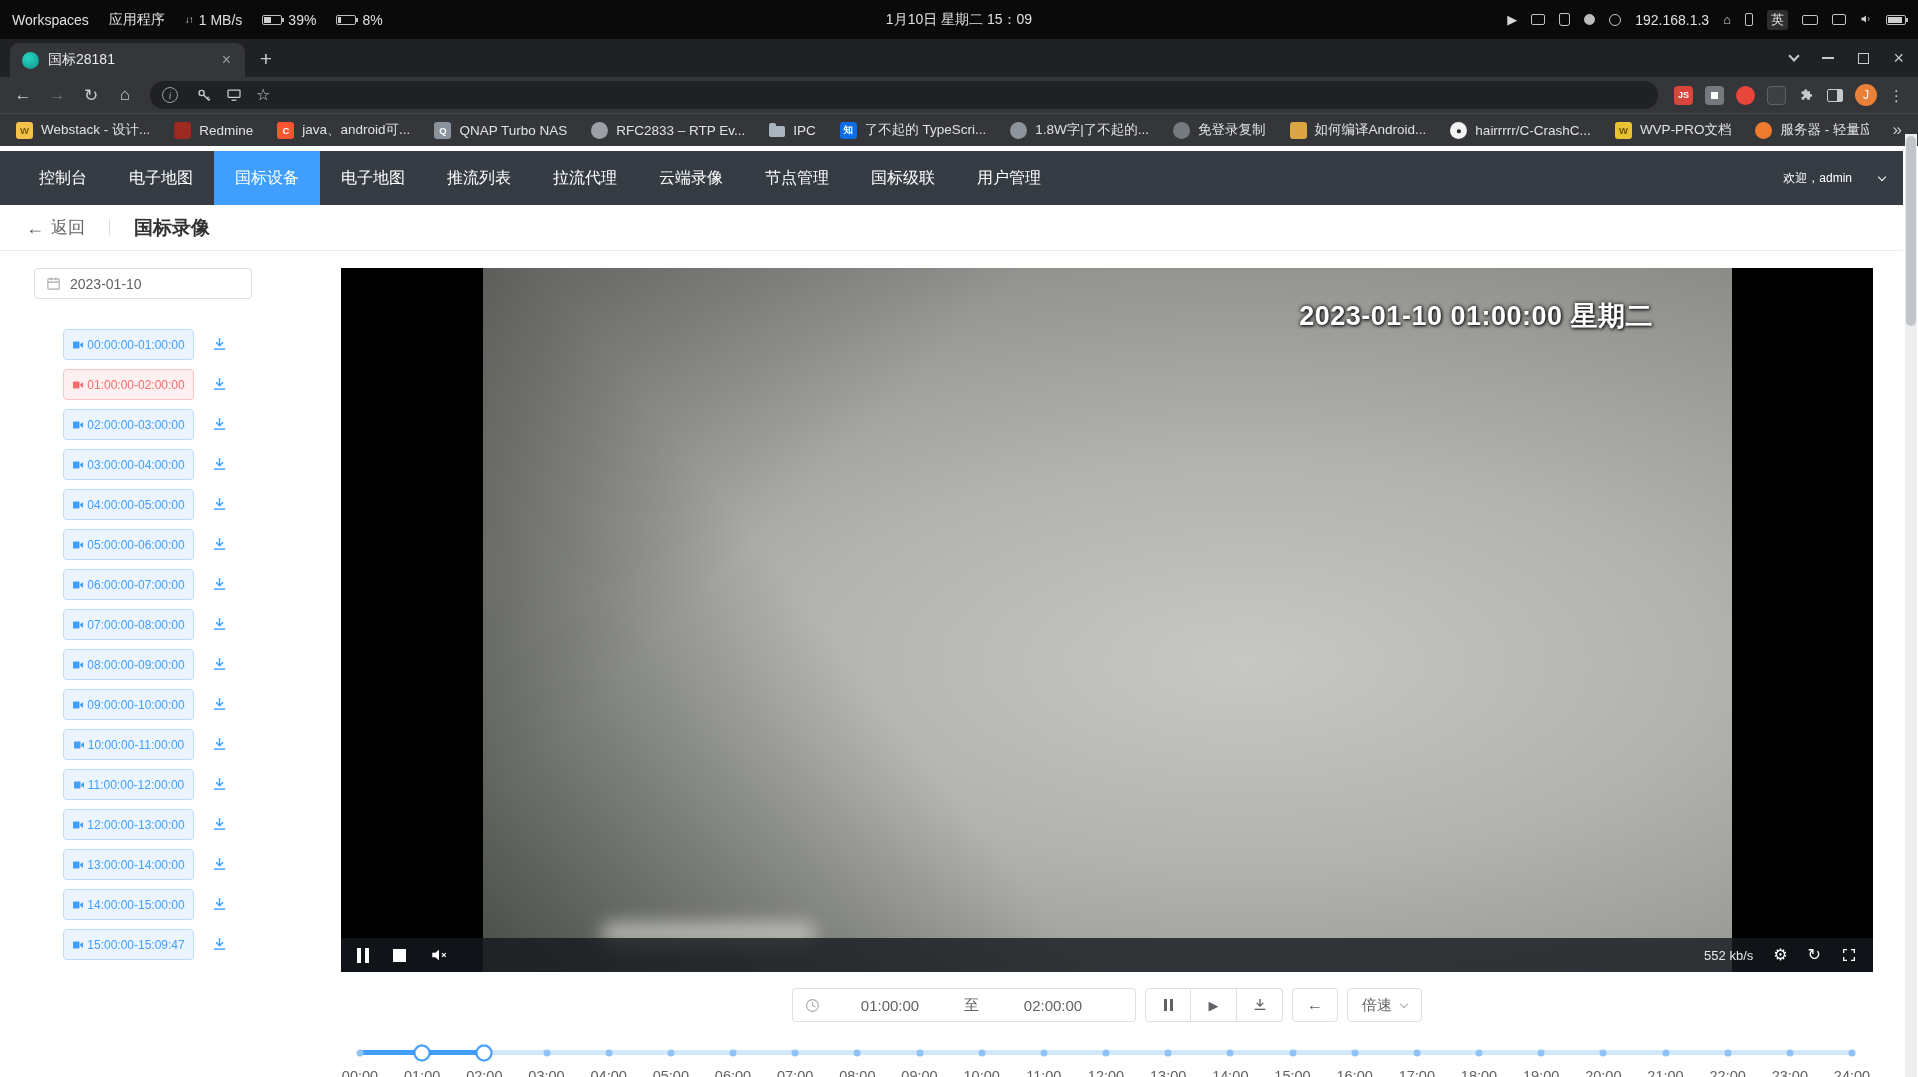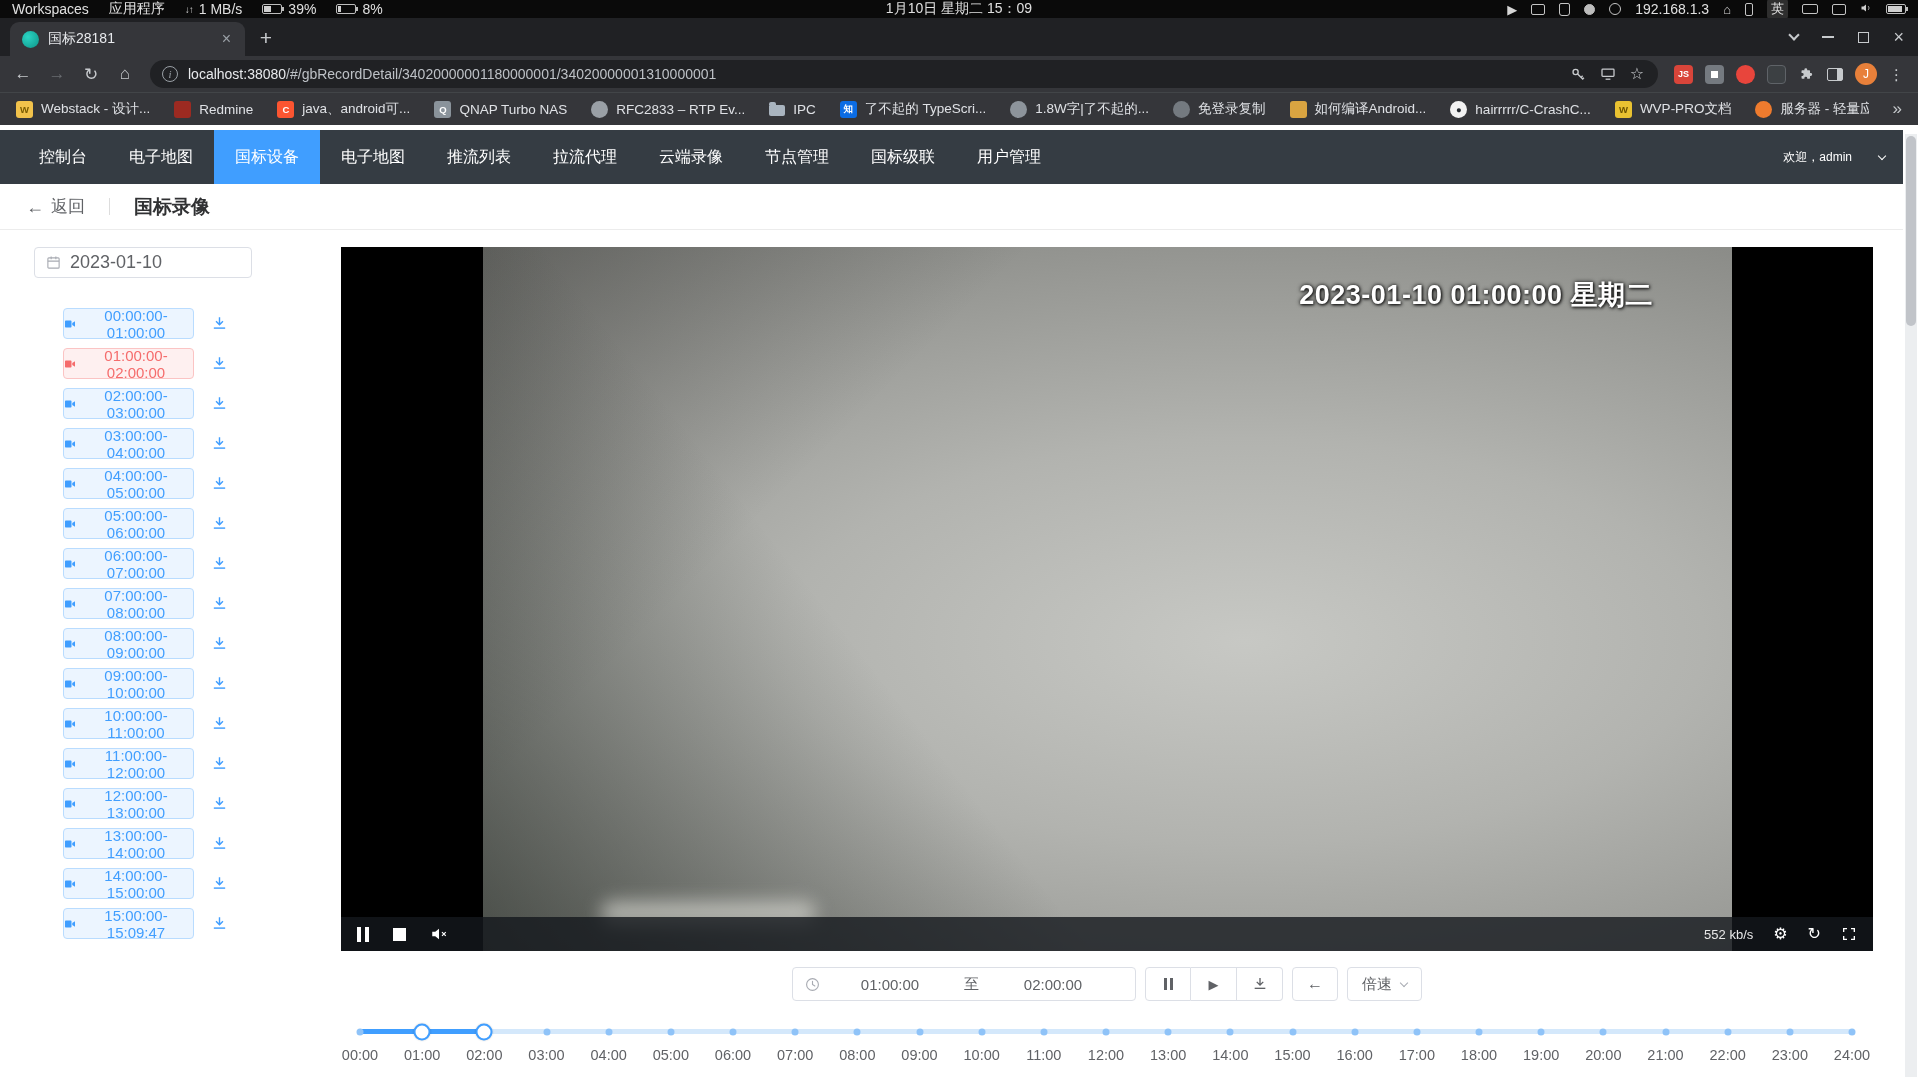--- a/index.html
+++ b/index.html
@@ -1,21 +1,21 @@
 <!DOCTYPE html>
 <html><head>
 <meta charset="utf-8">
 <style>
 *{margin:0;padding:0;box-sizing:border-box;}
 html,body{width:1918px;height:1077px;}
 body{font-family:"Liberation Sans","DejaVu Sans",sans-serif;background:#fff;overflow:hidden;}
 .screen{width:1918px;height:1077px;display:flex;flex-direction:column;position:relative;background:#fff;}
 
 
-.system-bar{height:18px;background:#0a0a0a;color:#e0e0e0;display:flex;align-items:center;padding:0 12px;font-size:14px;position:relative;flex-shrink:0;}
+.system-bar{height:39px;background:#0a0a0a;color:#e0e0e0;display:flex;align-items:center;padding:0 12px;font-size:14px;position:relative;flex-shrink:0;}
 .sb-group{display:flex;align-items:center;gap:20px;}
 .sb-group.right{margin-left:auto;gap:14px;}
 .sb-ind{display:flex;align-items:center;gap:6px;}
 .sb-clock{position:absolute;left:50%;transform:translateX(-50%);font-size:14px;}
 .arrows{font-size:10px;letter-spacing:-1px;color:#cfcfcf;}
 .batt{width:20px;height:10px;border:1px solid #bdbdbd;border-radius:2px;position:relative;display:inline-block;}
 .batt:after{content:"";position:absolute;right:-3px;top:2px;width:2px;height:4px;background:#bdbdbd;}
 .batt-fill{position:absolute;left:1px;top:1px;bottom:1px;width:38%;background:#cfcfcf;}
 .batt-fill.low{width:12%;}
 .tray-glyph{font-size:13px;color:#d6d6d6;line-height:1;}
@@ -79,25 +79,25 @@
 .nav-welcome .chev{width:6px;height:6px;border-width:1.5px;margin-top:-3px;}
 
 .page-header{height:46px;display:flex;align-items:center;padding:0 26px;border-bottom:1px solid #ececec;background:#fff;}
 .back-link{display:flex;align-items:center;gap:7px;color:#606266;font-size:17px;cursor:pointer;}
 .back-arrow{font-size:18px;line-height:1;}
 .header-divider{width:1px;height:17px;background:#ddd;margin:0 24px;}
 .page-title{font-size:19px;font-weight:bold;color:#303133;}
 
 .content{display:flex;padding:17px 0 0 34px;}
 .sidebar{width:224px;flex-shrink:0;}
-.date-input{width:218px;height:31px;border:1px solid #dcdfe6;border-radius:4px;display:flex;align-items:center;gap:9px;padding:0 11px;color:#606266;font-size:18px;background:#fff;}
+.date-input{width:218px;height:31px;border:1px solid #dcdfe6;border-radius:4px;display:flex;align-items:center;gap:9px;padding:0 11px;color:#606266;font-size:14px;background:#fff;}
 .cal-icon{color:#a8abb2;display:flex;}
 .segments{margin:30px 0 0 29px;display:flex;flex-direction:column;gap:9px;}
 .segment-row{display:flex;align-items:center;gap:17px;}
-.segment-btn{width:131px;height:31px;border:1px solid #b9dcff;background:#ecf5ff;color:#409eff;border-radius:4px;font-size:15px;display:flex;align-items:center;justify-content:center;gap:3px;cursor:pointer;font-family:inherit;}
+.segment-btn{width:131px;height:31px;border:1px solid #b9dcff;background:#ecf5ff;color:#409eff;border-radius:4px;font-size:12px;display:flex;align-items:center;justify-content:center;gap:3px;cursor:pointer;font-family:inherit;}
 .segment-btn.selected{border-color:#fbc4c4;background:#fef0f0;color:#f56c6c;}
 .seg-cam{display:flex;}
 .dl-btn{color:#409eff;display:flex;cursor:pointer;}
 
 .main{flex:1;padding-left:83px;}
 .player{width:1532px;height:704px;background:#000;position:relative;}
 .video-frame{position:absolute;left:142px;right:141px;top:0;bottom:0;background:
  linear-gradient(52deg,rgba(34,40,34,.62) 0%,rgba(34,40,34,0) 34%),
  linear-gradient(135deg,rgba(52,52,50,.40) 0%,rgba(52,52,50,0) 28%),
  radial-gradient(115% 90% at 61% 56%,#c7c8c4 0%,#b2b3af 32%,#989995 58%,#7f807c 82%,#6f706c 100%);}
@@ -206,21 +206,20 @@
     </div>
   </div>
 
   <div class="toolbar">
     <span class="tb-btn">←</span>
     <span class="tb-btn disabled">→</span>
     <span class="tb-btn">↻</span>
     <span class="tb-btn">⌂</span>
     <div class="url-box">
       <span class="info-badge">i</span>
-      <span class="url-text"><span class="url-host">localhost:38080</span><span class="url-path">/#/gbRecordDetail/34020000001180000001/34020000001310000001</span></span>
       <span class="omni-icons">
         <span style="display:flex">
           <svg width="16" height="16" viewBox="0 0 20 20" fill="none" stroke="#c7cacd" stroke-width="1.7">
               <circle cx="7" cy="7.5" r="3.2"></circle>
               <path d="M9.5 10 16.5 17M13.8 14.3l2-2M15.8 16.3l1.6-1.6"></path>
             </svg>
         </span>
         <span style="display:flex">
           <svg width="16" height="16" viewBox="0 0 20 20" fill="none" stroke="#c7cacd" stroke-width="1.6">
               <rect x="2.5" y="4" width="15" height="9" rx="1"></rect>

